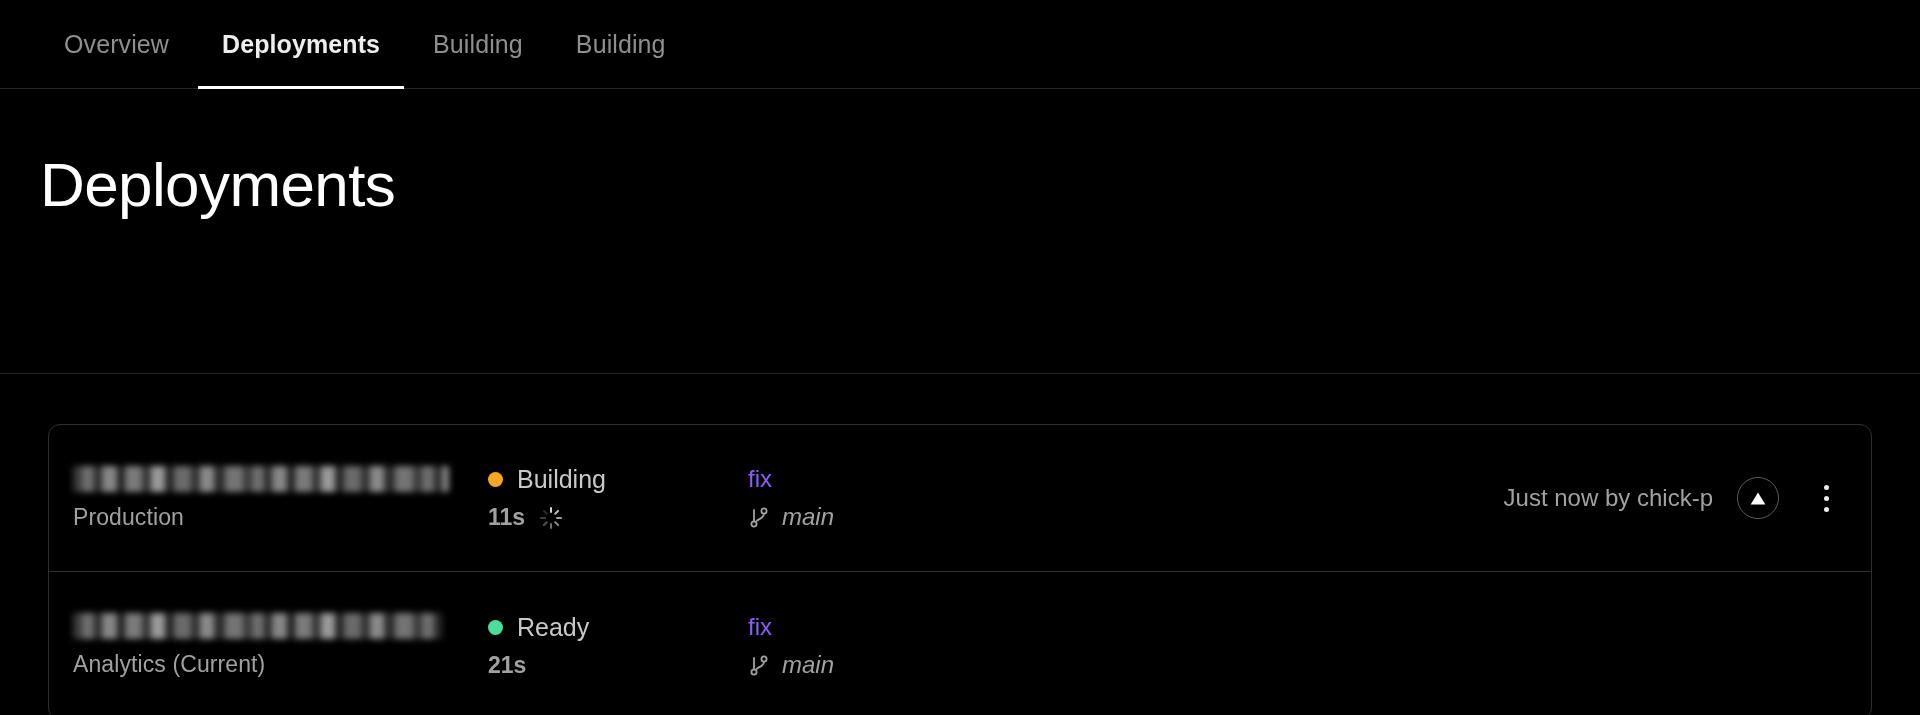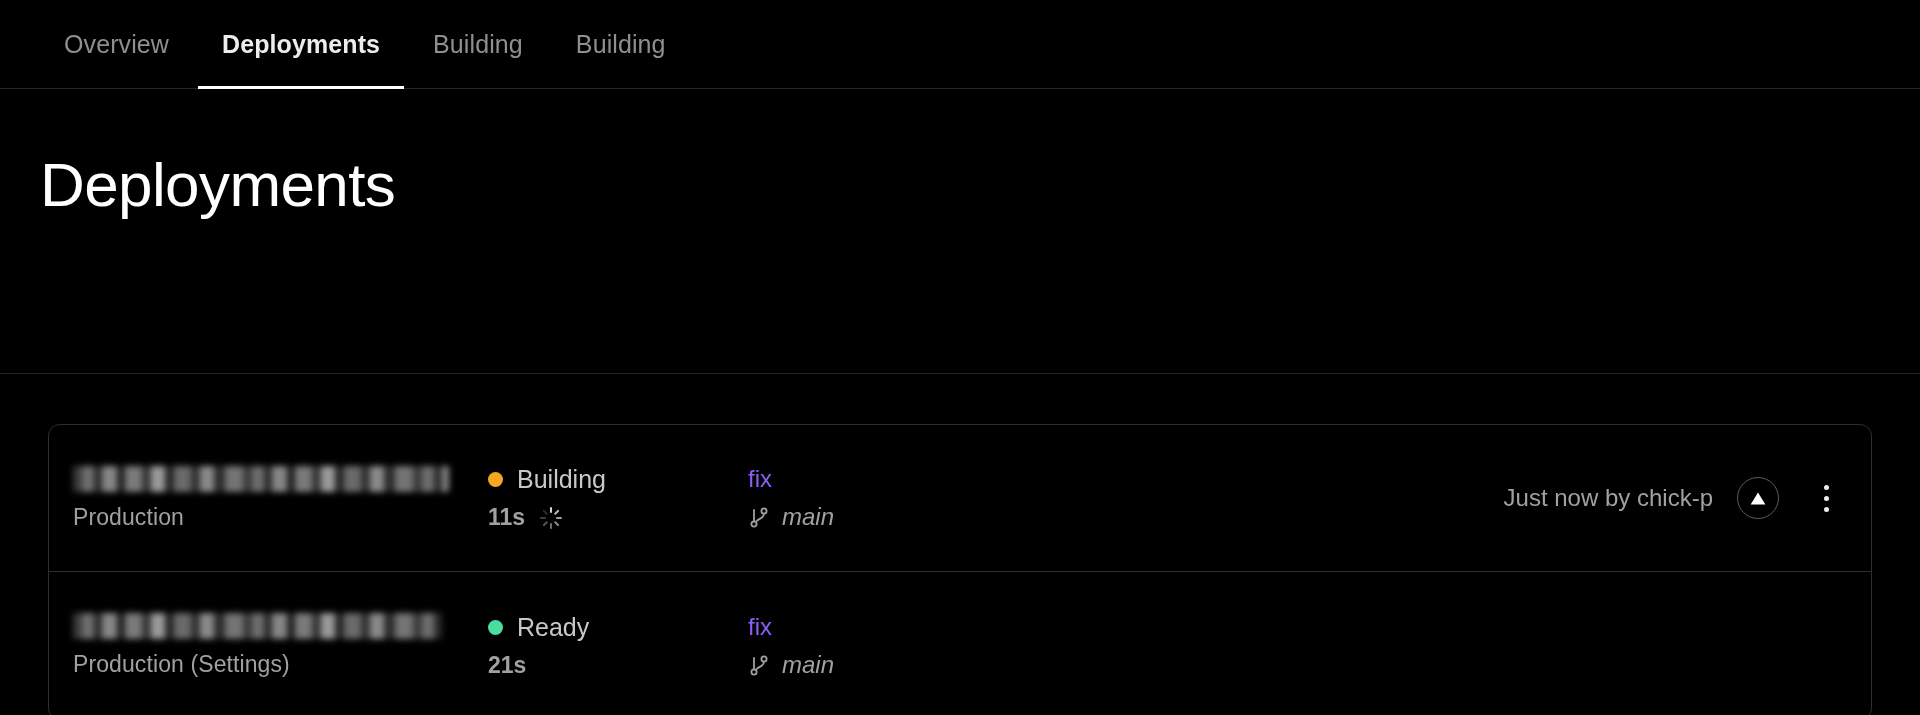--- a/index.html
+++ b/index.html
@@ -243,21 +243,21 @@
           <i></i>
           <i></i>
         </span>
       </div>
     </div>
 
     <div class="dep-row">
 
       <div class="col-name">
         <div class="redact w2"></div>
-        <div class="env">Production (Settings)</div>
+        <div class="env">Analytics (Current)</div>
       </div>
 
       <div class="col-status">
         <div class="status-line">
           <span class="dot" style="background:#4ade9e"></span>
           <span class="status-text">Ready</span>
         </div>
         <div class="dur-line">
           <span class="dur">21s</span>
         </div>

